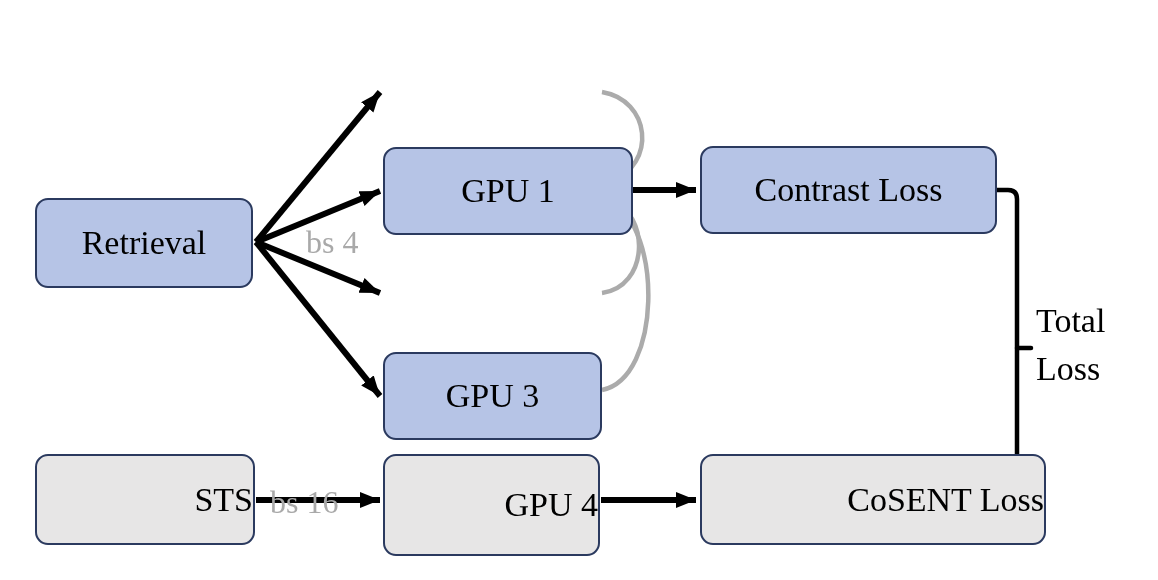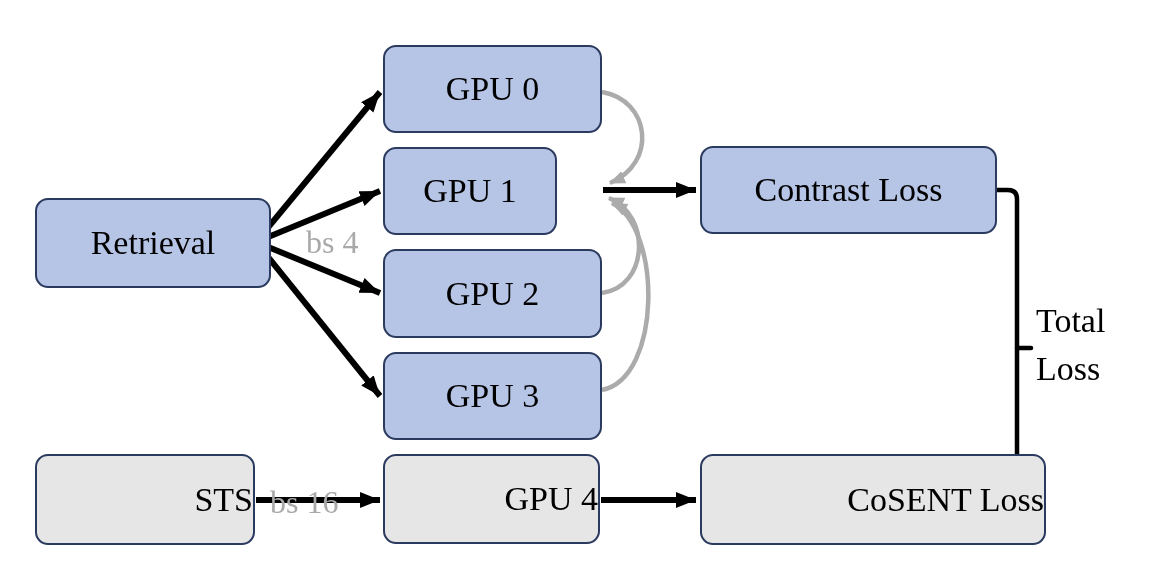--- a/index.html
+++ b/index.html
@@ -61,45 +61,39 @@
     <path d="M256 500 L380 500" stroke="#000000" stroke-width="6" marker-end="url(#ah-black)"></path>
 
     <path d="M603 190 L696 190" stroke="#000000" stroke-width="6" marker-end="url(#ah-black)"></path>
 
     <path d="M601 500 L696 500" stroke="#000000" stroke-width="6" marker-end="url(#ah-black)"></path>
 
     <path d="M997 190 L1008 190 Q1017 190 1017 199 L1017 494 Q1017 503 1008 503 L998 503" fill="none" stroke="#000000" stroke-width="4.5" stroke-linecap="round"></path>
     <path d="M1017 348 L1031 348" stroke="#000000" stroke-width="4.5" stroke-linecap="round"></path>
   </svg>
 
-  <div class="node blue" style="left:35px;top:198px;width:236px;height:90px">
+  <div class="node blue" style="left:35px;top:198px;width:218px;height:90px">
     <span>Retrieval</span>
   </div>
 
-  <div class="node blue" style="left:383px;top:45px;width:219px;height:88px">
-    <span>GPU 0</span>
-  </div>
 
-  <div class="node blue" style="left:383px;top:147px;width:174px;height:88px">
+  <div class="node blue" style="left:383px;top:147px;width:250px;height:88px">
     <span>GPU 1</span>
   </div>
 
-  <div class="node blue" style="left:383px;top:249px;width:219px;height:89px">
-    <span>GPU 2</span>
-  </div>
 
   <div class="node blue" style="left:383px;top:352px;width:219px;height:88px">
     <span>GPU 3</span>
   </div>
 
   <div class="node gray" style="left:35px;top:454px;width:220px;height:91px">
     <span>STS</span>
   </div>
 
-  <div class="node gray" style="left:383px;top:454px;width:217px;height:90px">
+  <div class="node gray" style="left:383px;top:454px;width:217px;height:102px">
     <span>GPU 4</span>
   </div>
 
   <div class="node blue" style="left:700px;top:146px;width:297px;height:88px">
     <span>Contrast Loss</span>
   </div>
 
   <div class="node gray" style="left:700px;top:454px;width:346px;height:91px">
     <span>CoSENT Loss</span>
   </div>

